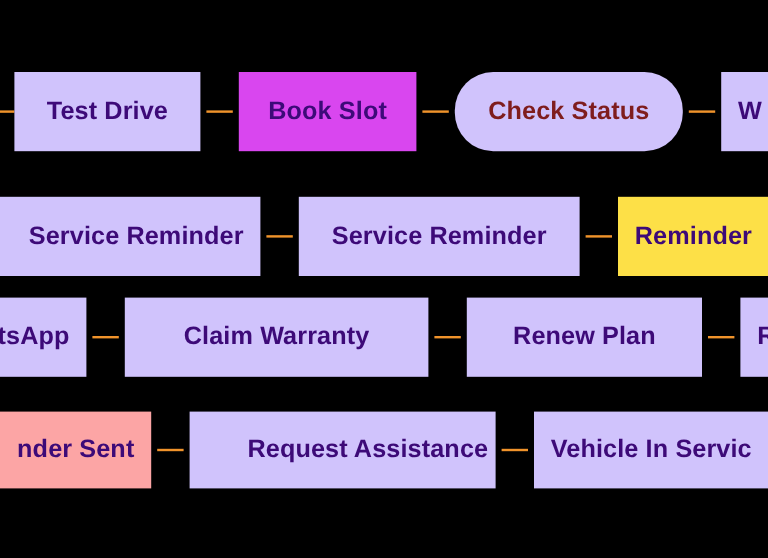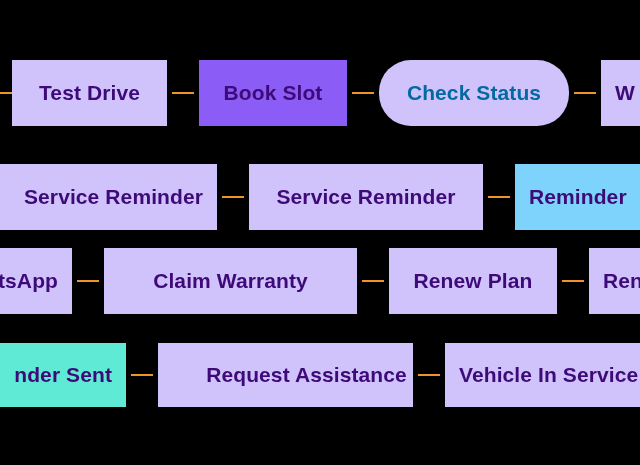--- a/index.html
+++ b/index.html
@@ -58,60 +58,60 @@
 </head>
 <body>
 
 <div id="flow-canvas" style="background: rgb(0, 0, 0); width: 640px; height: 465px;">
     <div class="flow-row row-1" style="top: 60px;">
       <div class="connector" style="width: 12px; background: rgb(240, 147, 43);"></div>
       <div class="node" style="width: 155px; background: rgb(208, 195, 252); color: rgb(61, 10, 120);">Test Drive</div>
       <div style="width: 32px; display: flex; align-items: center; justify-content: center; flex: 0 0 auto;">
         <div class="connector" style="width: 22px; background: rgb(240, 147, 43);"></div>
       </div>
-      <div class="node" style="width: 148px; background: #8b5cf6; color: rgb(61, 10, 120);">Book Slot</div>
+      <div class="node" style="width: 148px; background: #d946ef; color: rgb(61, 10, 120);">Book Slot</div>
       <div style="width: 32px; display: flex; align-items: center; justify-content: center; flex: 0 0 auto;">
         <div class="connector" style="width: 22px; background: rgb(240, 147, 43);"></div>
       </div>
-      <div class="node" style="width: 190px; background: rgb(208, 195, 252); color: #0369a1; border-radius: 32px;">Check Status</div>
+      <div class="node" style="width: 190px; background: rgb(208, 195, 252); color: #7f1d1d; border-radius: 32px;">Check Status</div>
       <div style="width: 32px; display: flex; align-items: center; justify-content: center; flex: 0 0 auto;">
         <div class="connector" style="width: 22px; background: rgb(240, 147, 43);"></div>
       </div>
       <div class="node" style="width: 39px; background: rgb(208, 195, 252); color: rgb(61, 10, 120); justify-content: flex-start; padding-left: 14px;">W</div>
     </div>
     <div class="flow-row row-2" style="top: 164px;">
       <div class="node" style="width: 217px; background: rgb(208, 195, 252); color: rgb(61, 10, 120); justify-content: flex-end; padding-right: 14px;">Service Reminder</div>
       <div style="width: 32px; display: flex; align-items: center; justify-content: center; flex: 0 0 auto;">
         <div class="connector" style="width: 22px; background: rgb(240, 147, 43);"></div>
       </div>
       <div class="node" style="width: 234px; background: rgb(208, 195, 252); color: rgb(61, 10, 120);">Service Reminder</div>
       <div style="width: 32px; display: flex; align-items: center; justify-content: center; flex: 0 0 auto;">
         <div class="connector" style="width: 22px; background: rgb(240, 147, 43);"></div>
       </div>
-      <div class="node" style="width: 125px; background: #7dd3fc; color: rgb(61, 10, 120); justify-content: flex-start; padding-left: 14px;">Reminder</div>
+      <div class="node" style="width: 125px; background: #fde047; color: rgb(61, 10, 120); justify-content: flex-start; padding-left: 14px;">Reminder</div>
     </div>
     <div class="flow-row row-3" style="top: 248px;">
       <div class="node" style="width: 72px; background: rgb(208, 195, 252); color: rgb(61, 10, 120); justify-content: flex-end; padding-right: 14px;">tsApp</div>
       <div style="width: 32px; display: flex; align-items: center; justify-content: center; flex: 0 0 auto;">
         <div class="connector" style="width: 22px; background: rgb(240, 147, 43);"></div>
       </div>
       <div class="node" style="width: 253px; background: rgb(208, 195, 252); color: rgb(61, 10, 120);">Claim Warranty</div>
       <div style="width: 32px; display: flex; align-items: center; justify-content: center; flex: 0 0 auto;">
         <div class="connector" style="width: 22px; background: rgb(240, 147, 43);"></div>
       </div>
-      <div class="node" style="width: 168px; background: rgb(208, 195, 252); color: rgb(61, 10, 120);">Renew Plan</div>
+      <div class="node" style="width: 196px; background: rgb(208, 195, 252); color: rgb(61, 10, 120);">Renew Plan</div>
       <div style="width: 32px; display: flex; align-items: center; justify-content: center; flex: 0 0 auto;">
         <div class="connector" style="width: 22px; background: rgb(240, 147, 43);"></div>
       </div>
       <div class="node" style="width: 84px; background: rgb(208, 195, 252); color: rgb(61, 10, 120); justify-content: flex-start; padding-left: 14px;">Renew</div>
     </div>
     <div class="flow-row row-4" style="top: 343px;">
-      <div class="node" style="width: 126px; background: #5eead4; color: rgb(61, 10, 120); justify-content: flex-end; padding-right: 14px;">nder Sent</div>
+      <div class="node" style="width: 126px; background: #fca5a5; color: rgb(61, 10, 120); justify-content: flex-end; padding-right: 14px;">nder Sent</div>
       <div style="width: 32px; display: flex; align-items: center; justify-content: center; flex: 0 0 auto;">
         <div class="connector" style="width: 22px; background: rgb(240, 147, 43);"></div>
       </div>
       <div class="node" style="width: 255px; background: rgb(208, 195, 252); color: rgb(61, 10, 120); padding-left: 42px;">Request Assistance</div>
       <div style="width: 32px; display: flex; align-items: center; justify-content: center; flex: 0 0 auto;">
         <div class="connector" style="width: 22px; background: rgb(240, 147, 43);"></div>
       </div>
-      <div class="node" style="width: 196px; background: rgb(208, 195, 252); color: rgb(61, 10, 120); justify-content: flex-start; padding-left: 14px;">Vehicle In Service</div>
+      <div class="node" style="width: 196px; background: rgb(208, 195, 252); color: rgb(61, 10, 120); justify-content: flex-start; padding-left: 14px;">Vehicle In Servic</div>
     </div>
   </div>
 
 </body></html>

